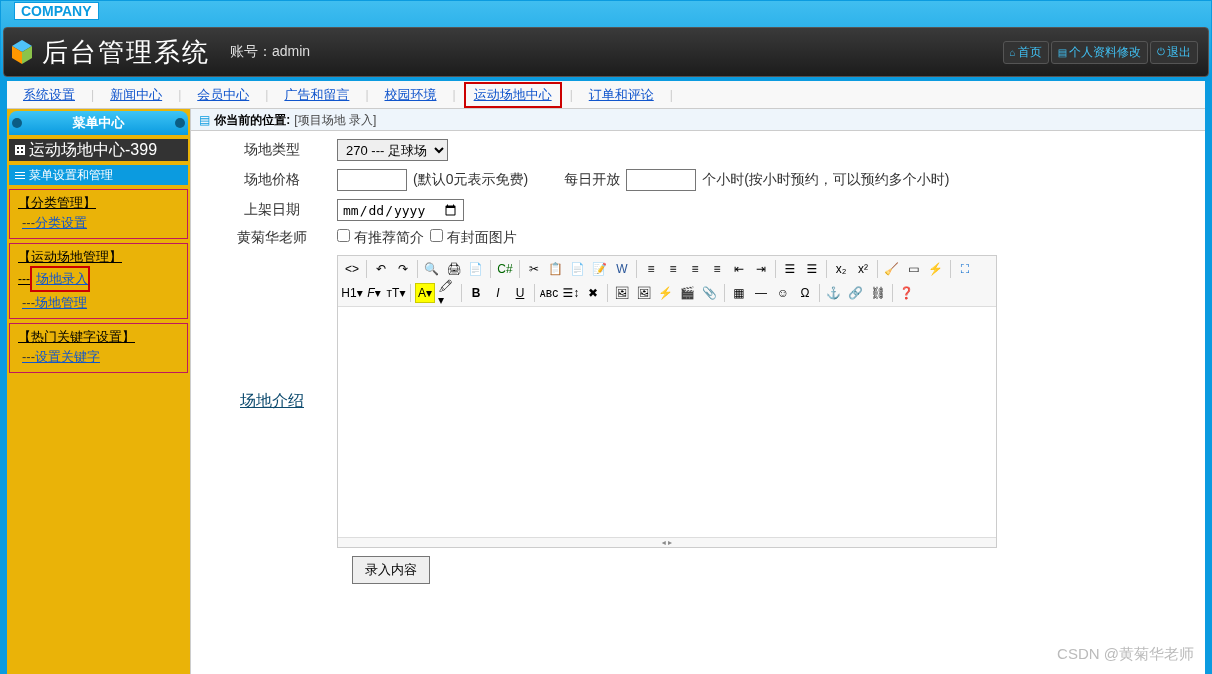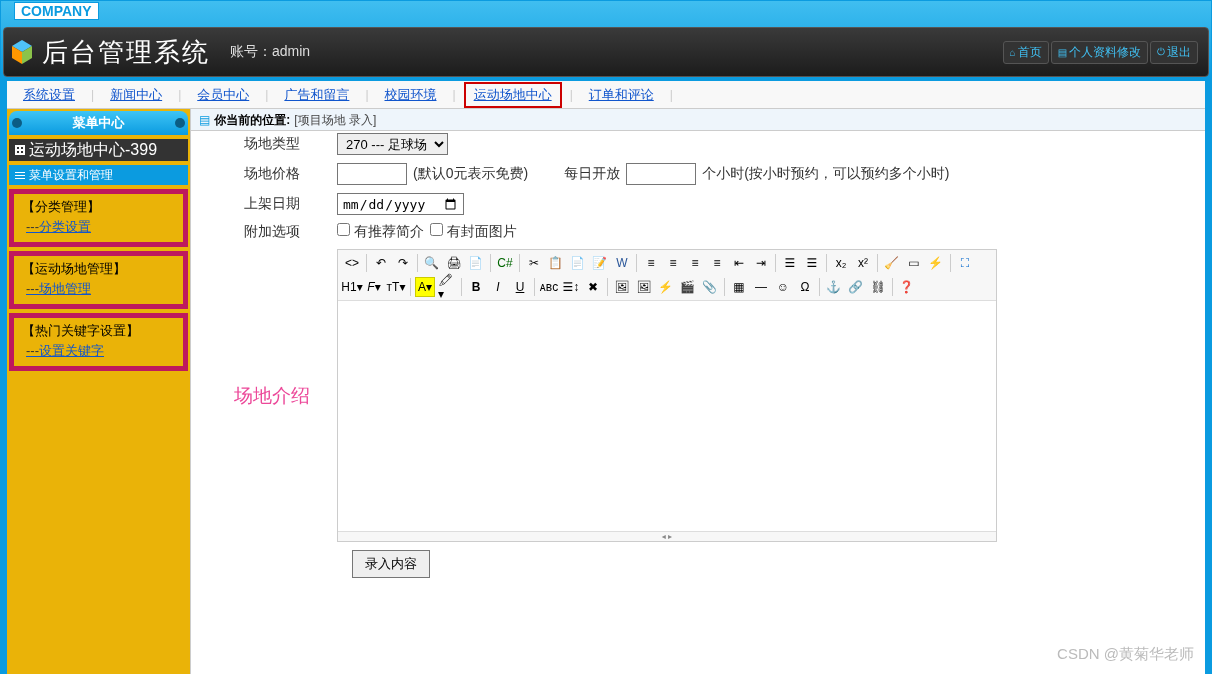--- a/index.html
+++ b/index.html
@@ -33,45 +33,45 @@
     
     .sidebar { width: 184px; border-right: 1px solid #ccc; display: flex; flex-direction: column; background: #eab308; }
     .side-header { background: linear-gradient(to bottom, #3ec4f5, #0b9be0); color: #fff; font-size: 13px; font-weight: bold; text-align: center; height: 24px; line-height: 24px; border-radius: 8px 8px 0 0; margin: 2px; position: relative; }
     .side-header::before, .side-header::after { content: ""; position: absolute; width: 10px; height: 10px; background: #0b5d85; border-radius: 50%; top: 7px; }
     .side-header::before { left: 3px; }
     .side-header::after { right: 3px; }
     .side-panel-title { background: #333; color: #fff; font-size: 16px; height: 22px; line-height: 22px; padding-left: 6px; margin: 2px; display: flex; align-items: center; gap: 4px; }
     .side-panel-title .grid-ico { display: inline-block; width: 10px; height: 10px; background: repeating-linear-gradient(0deg,#fff,#fff 2px,transparent 2px,transparent 4px), repeating-linear-gradient(90deg,#fff,#fff 2px,transparent 2px,transparent 4px); }
     .side-sub { background: #0b9be0; color: #fff; font-size: 12px; height: 20px; line-height: 20px; padding-left: 6px; margin: 2px; display: flex; align-items: center; gap: 4px; }
     .side-sub .bars-ico { display: inline-block; width: 10px; height: 8px; background: repeating-linear-gradient(0deg,#fff,#fff 1px,transparent 1px,transparent 3px); }
-    .side-group { padding: 4px 8px; border: 5px solid #be185d; margin: 2px; }
+    .side-group { padding: 4px 8px; border: 1px solid #be185d; margin: 2px; text-decoration: underline; }
     .side-group-title { font-size: 13px; color: #000; }
     .side-link { color: #1155cc; text-decoration: underline; font-size: 13px; display: block; padding: 2px 0 2px 4px; cursor: pointer; }
     .side-link .dash { color: #333; text-decoration: none; }
     .side-link.active { border: 2px solid #c00; display: inline-block; }
 
     
     .main-content { flex: 1; padding: 0; overflow: hidden; background: #fff; display: flex; flex-direction: column; }
     .breadcrumb { background: #eef5fb; border-bottom: 1px solid #ccc; height: 22px; line-height: 22px; padding-left: 8px; font-size: 12px; display: flex; align-items: center; gap: 4px; }
     .breadcrumb .doc-ico { color: #0b9be0; }
     .breadcrumb b { font-weight: bold; }
     .breadcrumb .loc { color: #444; }
 
-    .form-area { padding: 2px 16px; }
+    .form-area { padding: 8px 16px; }
     .form-row { display: flex; align-items: center; margin-bottom: 8px; }
     .form-label { width: 130px; text-align: center; font-size: 14px; color: #333; }
     .form-ctrl { flex: 1; display: flex; align-items: center; gap: 6px; font-size: 14px; color: #333; }
     .form-ctrl select, .form-ctrl input[type=text], .form-ctrl input[type=date] { border: 1px solid #767676; padding: 2px 4px; font-size: 13px; height: 22px; }
     .form-ctrl input.wide { width: 380px; }
     .form-ctrl input.narrow { width: 70px; }
     .submit-btn { border: 1px solid #767676; background: #efefef; padding: 4px 12px; font-size: 13px; cursor: pointer; margin-left: 145px; margin-top: 8px; }
 
     
     .editor-wrap { display: flex; }
-    .editor-label { width: 130px; text-align: center; font-size: 19px; color: #ec4899; display: flex; align-items: center; justify-content: center; }
+    .editor-label { width: 130px; text-align: center; font-size: 16px; color: #0c4a6e; display: flex; align-items: center; justify-content: center; text-decoration: underline; }
     .editor { border: 1px solid #ccc; width: 660px; }
     .editor-toolbar { background: #f7f7f7; border-bottom: 1px solid #ddd; padding: 3px 4px; display: flex; flex-wrap: wrap; gap: 2px; align-items: center; }
     .ed-btn { width: 20px; height: 20px; display: inline-flex; align-items: center; justify-content: center; font-size: 12px; cursor: pointer; border: 1px solid transparent; }
     .ed-sep { width: 1px; height: 18px; background: #ccc; margin: 0 2px; }
     .editor-body { height: 230px; background: #fff; }
     .editor-resize { height: 10px; background: #f7f7f7; border-top: 1px solid #ddd; text-align: center; font-size: 8px; color: #888; cursor: ns-resize; }
 
     .watermark { position: absolute; bottom: 10px; right: 18px; color: #bbb; font-size: 15px; }
   </style>
 </head>
@@ -140,20 +140,21 @@
             <span>菜单设置和管理</span>
           </div>
 
         <div class="side-group">
           <div class="side-group-title">【分类管理】</div>
           <a class="side-link"><span class="dash">---</span><span>分类设置</span></a>
         </div>
 
         <div class="side-group">
           <div class="side-group-title">【运动场地管理】</div>
+          <div><span class="dash">---</span><a class="side-link active">场地录入</a></div>
           <a class="side-link"><span class="dash">---</span><span>场地管理</span></a>
         </div>
 
         <div class="side-group">
           <div class="side-group-title">【热门关键字设置】</div>
           <a class="side-link"><span class="dash">---</span><span>设置关键字</span></a>
         </div>
       </div>
 
       <div class="main-content">
@@ -184,21 +185,21 @@
           </div>
 
           <div class="form-row">
             <div class="form-label">上架日期</div>
             <div class="form-ctrl">
                 <input type="date" placeholder="年 /月/日" style="">
               </div>
           </div>
 
           <div class="form-row">
-            <div class="form-label">附加选项</div>
+            <div class="form-label">黄菊华老师</div>
             <div class="form-ctrl">
               <label><input type="checkbox" style=""> <span>有推荐简介</span></label>
               <label><input type="checkbox" style=""> <span>有封面图片</span></label>
             </div>
           </div>
 
           <div class="editor-wrap">
             <div class="editor-label">场地介绍</div>
             <div class="editor">
               <div class="editor-toolbar">

